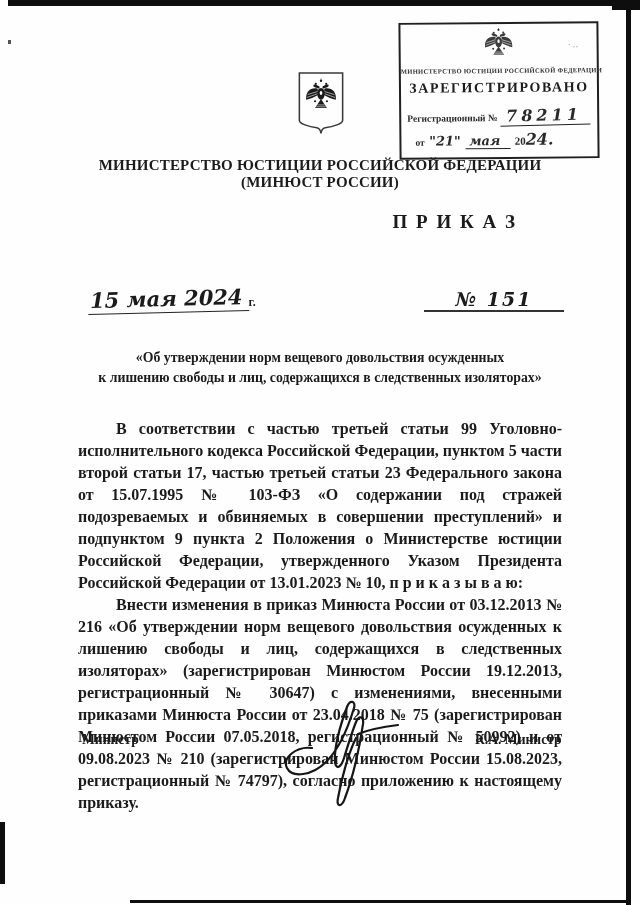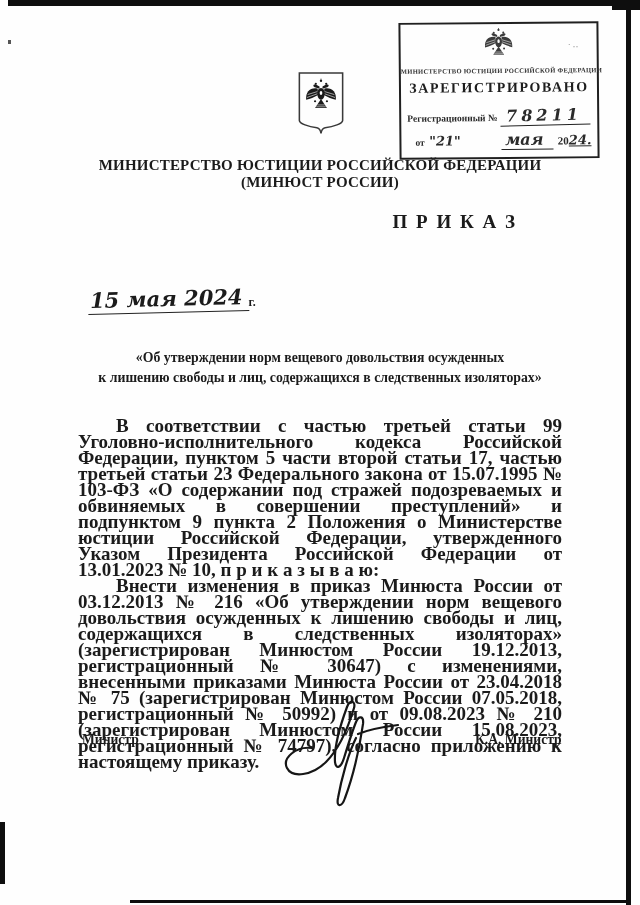--- a/index.html
+++ b/index.html
@@ -41,23 +41,23 @@
     display:inline-block;font-size:16px;letter-spacing:4px;
     border-bottom:1.6px solid #222;padding:0 8px 0 6px;margin-left:3px;
     transform:rotate(-1deg);
   }
   .stamp-dateline{
     position:absolute;left:14px;top:106px;width:176px;white-space:nowrap;
     font-size:9.5px;font-weight:600;
   }
   .hw{font-family:"DejaVu Serif","Liberation Serif",serif;font-style:italic;font-weight:600;}
   .d-day{font-size:13px;margin:0 2px;}
-  .d-month{font-size:16px;border-bottom:1.4px solid #222;padding:0 10px 0 4px;margin-right:2px;margin-left:36px;}
+  .d-month{font-size:13px;border-bottom:1.4px solid #222;padding:0 10px 0 4px;margin-right:2px;}
   .d-year-printed{font-size:11px;}
-  .d-year{font-size:13px;text-decoration:underline;}
+  .d-year{font-size:16px;}
 
   
   .emblem{position:absolute;left:295px;top:70px;}
 
   
   .header{position:absolute;left:40px;top:157px;width:560px;text-align:center;}
   .ministry{font-size:15px;font-weight:600;letter-spacing:.2px;line-height:17px;}
   .prikaz{
     position:absolute;left:0;top:211px;width:517px;text-align:right;
     font-size:19px;font-weight:700;letter-spacing:2px;
@@ -82,21 +82,21 @@
 
   
   .title{
     position:absolute;left:50px;top:348px;width:540px;text-align:center;
     font-size:13.8px;font-weight:700;line-height:20px;
   }
 
   
   .body-text{
     position:absolute;left:78px;top:418px;width:484px;
-    font-size:19px;font-weight:600;line-height:16px;text-align:justify;
+    font-size:16px;font-weight:600;line-height:22px;text-align:justify;
   }
   .body-text p{margin:0;text-indent:38px;}
 
   
   .sig-role{position:absolute;left:82px;top:732px;font-size:13.6px;font-weight:600;text-align:center;}
   .sig-name{position:absolute;left:475px;top:732px;font-size:13.6px;font-weight:600;}
   .autograph{position:absolute;left:278px;top:696px;}
 </style>
 </head>
 <body>
@@ -156,20 +156,23 @@
 
   <div class="header">
     <div class="ministry">МИНИСТЕРСТВО ЮСТИЦИИ РОССИЙСКОЙ ФЕДЕРАЦИИ</div>
     <div class="ministry">(МИНЮСТ РОССИИ)</div>
   </div>
   <div class="prikaz">П Р И К А З</div>
 
   <div class="dateline-left">
     <span class="hw date-hw">15 мая 2024</span><span class="date-suffix">г.</span>
   </div>
+  <div class="dateline-right">
+    <span class="hw num-hw">№ 151</span>
+  </div>
 
   <div class="title">
     <div>«Об утверждении норм вещевого довольствия осужденных</div>
     <div>к лишению свободы и лиц, содержащихся в следственных изоляторах»</div>
   </div>
 
   <div class="body-text">
     <p>В соответствии с частью третьей статьи 99 Уголовно-исполнительного кодекса Российской Федерации, пунктом 5 части второй статьи 17, частью третьей статьи 23 Федерального закона от 15.07.1995 № 103-ФЗ «О содержании под стражей подозреваемых и обвиняемых в совершении преступлений» и подпунктом 9 пункта 2 Положения о Министерстве юстиции Российской Федерации, утвержденного Указом Президента Российской Федерации от 13.01.2023 № 10, п р и к а з ы в а ю:</p>
     <p>Внести изменения в приказ Минюста России от 03.12.2013 № 216 «Об утверждении норм вещевого довольствия осужденных к лишению свободы и лиц, содержащихся в следственных изоляторах» (зарегистрирован Минюстом России 19.12.2013, регистрационный № 30647) с изменениями, внесенными приказами Минюста России от 23.04.2018 № 75 (зарегистрирован Минюстом России 07.05.2018, регистрационный № 50992) и от 09.08.2023 № 210 (зарегистрирован Минюстом России 15.08.2023, регистрационный № 74797), согласно приложению к настоящему приказу.</p>
   </div>

